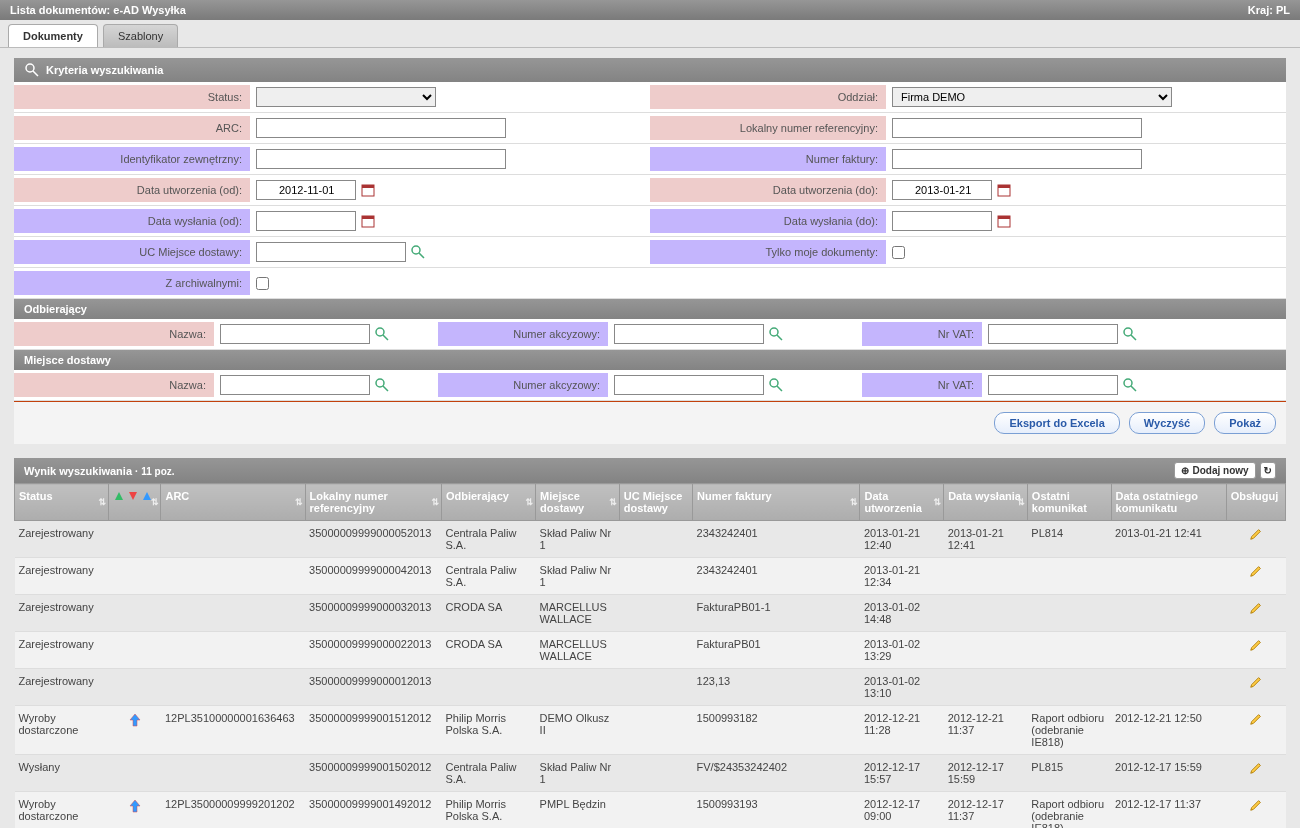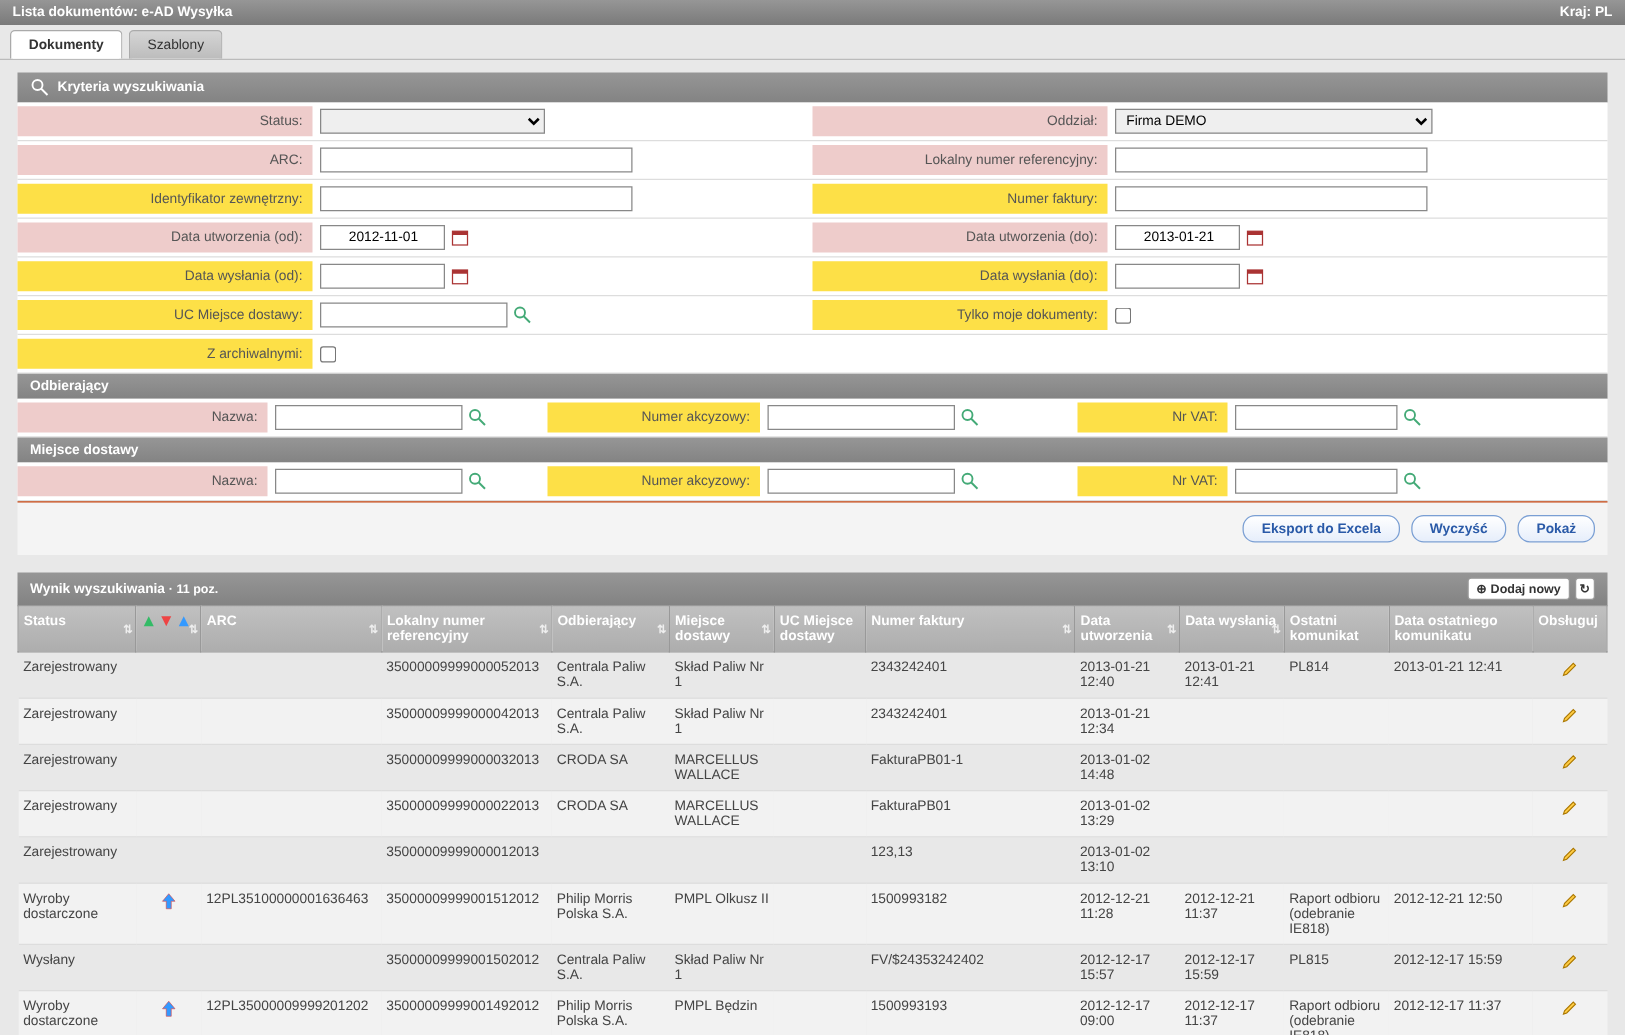--- a/index.html
+++ b/index.html
@@ -9,27 +9,27 @@
 .tabs { background: #e8e8e8; padding: 4px 0 0 8px; border-bottom: 1px solid #bbb; }
 .tab { display: inline-block; padding: 5px 14px; background: linear-gradient(#d5d5d5,#bcbcbc); color: #333; border: 1px solid #aaa; border-bottom: none; border-radius: 4px 4px 0 0; margin-right: 2px; cursor: pointer; }
 .tab.active { background: #fff; font-weight: bold; }
 .content { padding: 10px 14px; }
 .section-header { background: linear-gradient(#969696,#838383); color: #fff; padding: 4px 10px; font-weight: bold; display: flex; align-items: center; gap: 6px; }
 .section-sub { background: linear-gradient(#969696,#838383); color: #fff; padding: 4px 10px; font-weight: bold; margin-top: 0; }
 .form-grid { background: #fff; }
 .form-row { display: flex; border-bottom: 1px solid #ddd; }
 .form-cell { flex: 1; display: flex; align-items: center; min-height: 30px; }
 .form-label { width: 236px; text-align: right; padding: 6px 8px; background: #eecccb; color: #555; font-size: 11px; display:flex; align-items:center; justify-content:flex-end; }
-.form-label.plain { background: #fde047; }
+.form-label.plain { background: #c4b5fd; }
 .form-input-wrap { flex: 1; padding: 4px 6px; display: flex; align-items: center; gap: 4px; }
 input[type=text], select { border: 1px solid #888; padding: 2px 4px; font-size: 11px; height: 20px; }
 input[type=text] { width: 250px; padding-left: 22px; }
 input.date { width: 100px; }
 select { width: 180px; }
-select.wide { width: 254px; }
+select.wide { width: 280px; }
 .mag-icon, .cal-icon { display:inline-block; width:16px; height:16px; }
 .action-bar { background: #f4f4f4; padding: 10px; text-align: right; border-top: 1px solid #c2410c; }
 .btn { display:inline-block; padding: 4px 14px; border: 1px solid #7a9fd4; border-radius: 10px; background: linear-gradient(#fff,#e6eefb); color: #2a5aa8; font-weight: bold; cursor: pointer; margin-left: 6px; font-size:11px; }
 .results-header { background: linear-gradient(#969696,#838383); color: #fff; padding: 4px 10px; font-weight: bold; display:flex; justify-content: space-between; align-items:center; }
 .results-header .right { display:flex; gap:4px; align-items:center; }
 .add-btn { background:#fff; color:#333; border:1px solid #999; border-radius:3px; padding:2px 6px; font-size:10px; cursor:pointer; display:flex; align-items:center; gap:3px; }
 .refresh-btn { background:#fff; color:#333; border:1px solid #999; border-radius:3px; padding:2px 3px; font-size:10px; cursor:pointer; }
 table.results { width: 100%; border-collapse: collapse; font-size: 11px; }
 table.results th { background: linear-gradient(#c0c0c0,#adadad); color: #fff; text-align: left; padding: 6px 4px; border: 1px solid #999; vertical-align: top; position:relative;margin-top:16px; }
 table.results th .sort { position:absolute; right:2px; top:50%; transform:translateY(-50%); font-size:9px; color:#eee; }
@@ -385,21 +385,21 @@
                 </svg></span></td>
           </tr>
           <tr>
             <td>Wyroby dostarczone</td>
             <td style="text-align:center"><span class="arrow-icon"><svg viewBox="0 0 16 16">
                   <polygon points="8,2 13,8 10,8 10,14 6,14 6,8 3,8" fill="#39f" stroke="#d44" stroke-width="0.5"></polygon>
                 </svg></span></td>
             <td>12PL35100000001636463</td>
             <td>35000009999001512012</td>
             <td>Philip Morris Polska S.A.</td>
-            <td>PMPL Olkusz II</td>
+            <td>DEMO Olkusz II</td>
             <td></td>
             <td>1500993182</td>
             <td>2012-12-21 11:28</td>
             <td>2012-12-21 11:37</td>
             <td>Raport odbioru (odebranie IE818)</td>
             <td>2012-12-21 12:50</td>
             <td style="text-align:center"><span class="edit-icon"><svg viewBox="0 0 16 16">
                   <path d="M2 14 L3 11 L11 3 L13 5 L5 13 Z" fill="#fc4" stroke="#a70"></path>
                 </svg></span></td>
           </tr>

